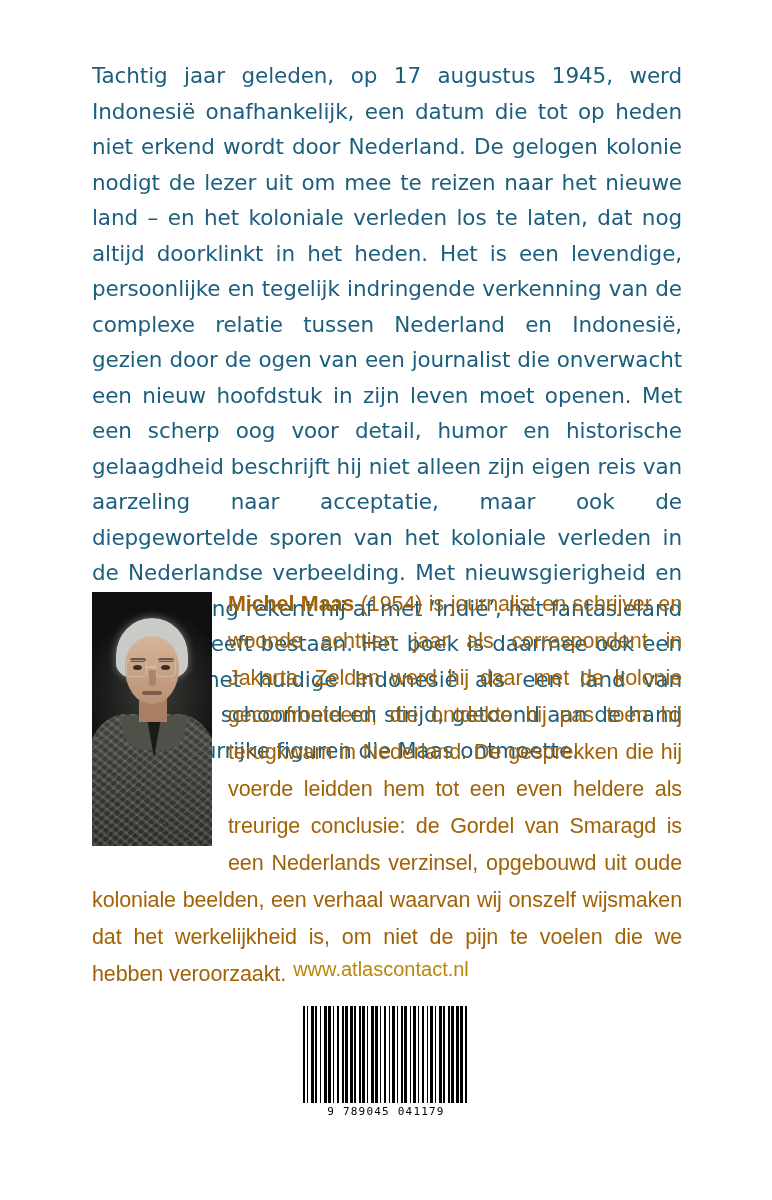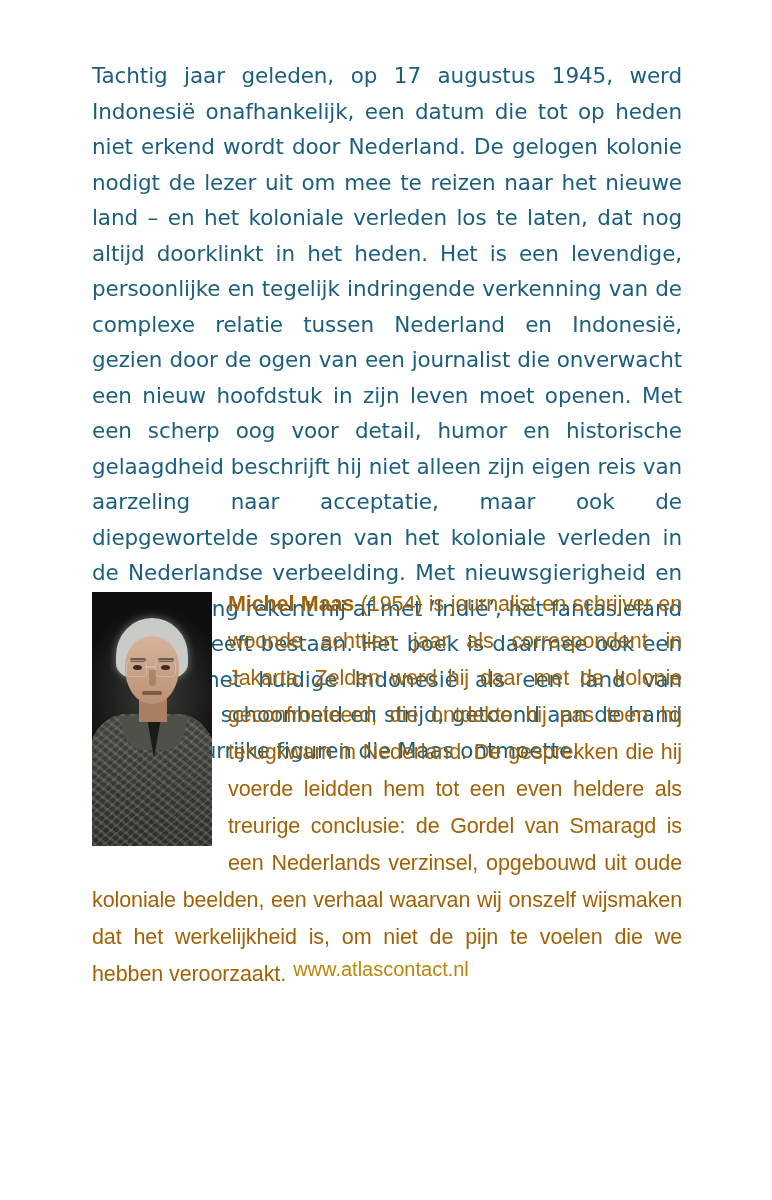--- a/index.html
+++ b/index.html
@@ -274,14 +274,18 @@
       <div class="nose"></div>
       <div class="mouth"></div>
     </div>
     <div class="bio-text">
       <span class="name">Michel Maas</span><span> (1954) is journalist en schrijver en woonde achttien jaar als correspondent in Jakarta. Zelden werd hij daar met de kolonie geconfronteerd; die ontdekte hij pas toen hij terugkwam in Nederland. De gesprekken die hij voerde leidden hem tot een even heldere als treurige conclusie: de Gordel van Smaragd is een Nederlands verzinsel, opgebouwd uit oude koloniale beelden, een verhaal waarvan wij onszelf wijsmaken dat het werkelijkheid is, om niet de pijn te voelen die we hebben veroorzaakt.</span>
     </div>
   </div>
 
   <div class="website">www.atlascontact.nl</div>
 
+  <div class="barcode-wrap">
+    <div class="barcode"></div>
+    <div class="barcode-digits">9 789045 041179</div>
+  </div>
 
 </div>
 
 </body></html>

